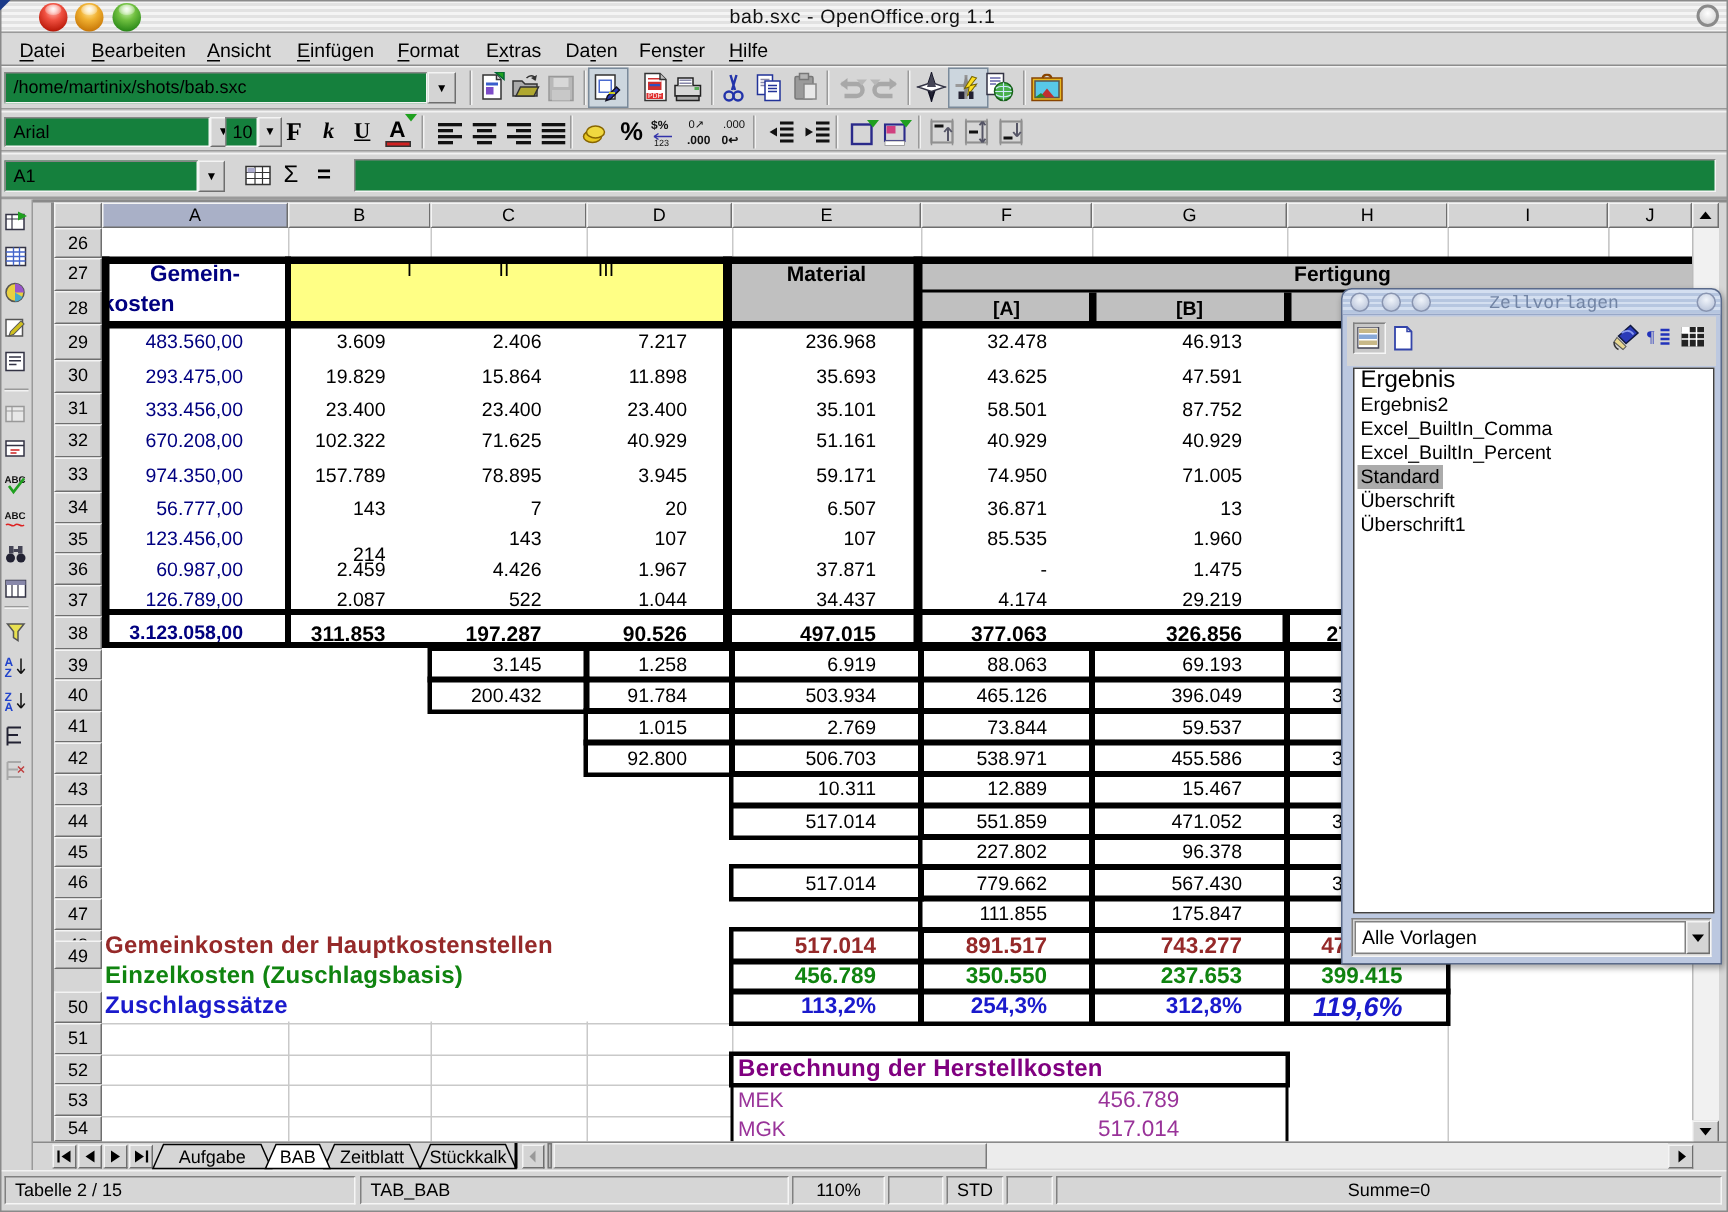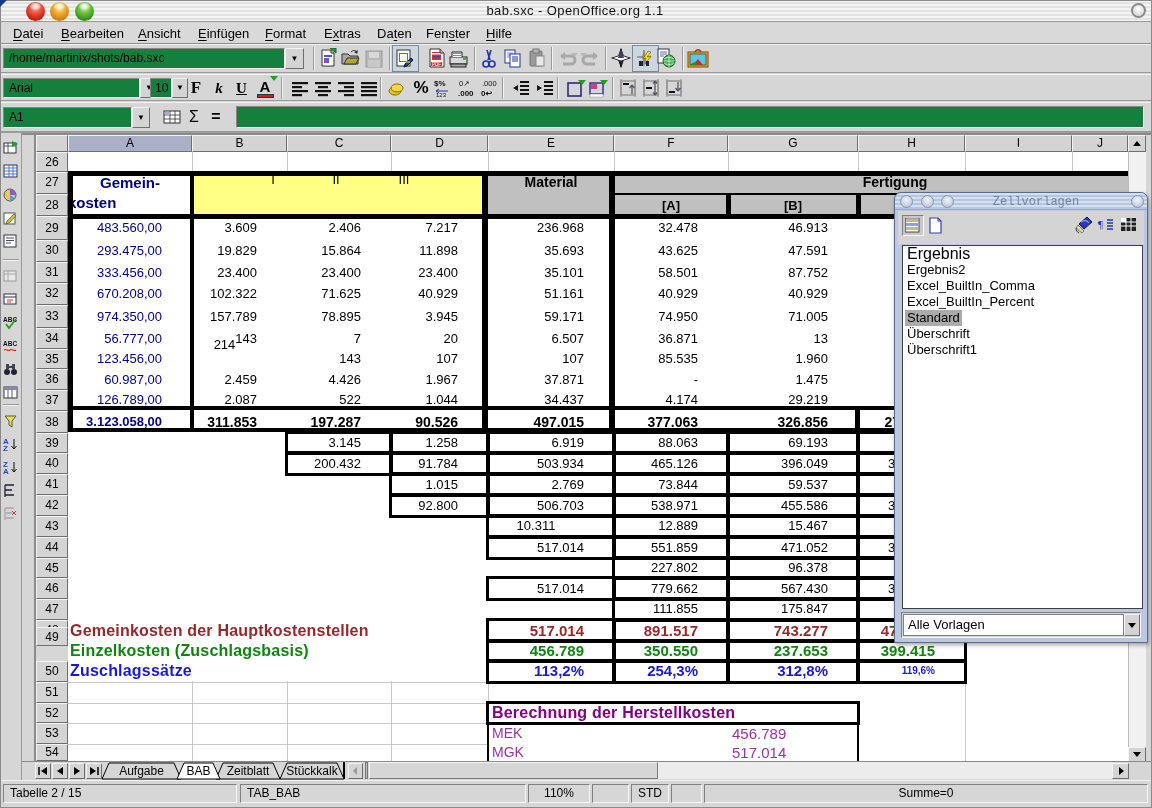--- a/index.html
+++ b/index.html
@@ -465,21 +465,21 @@
 <div class="n" style="left:614px;top:304.5px;width:84px;height:23px;line-height:23px;">74.950</div>
 <div class="n" style="left:728px;top:304.5px;width:100px;height:23px;line-height:23px;">71.005</div>
 <div class="n navy" style="left:68px;top:327.5px;width:94px;height:21px;line-height:21px;font-size:13px;">56.777,00</div>
 <div class="n" style="left:192px;top:327.5px;width:65px;height:21px;line-height:21px;">143</div>
 <div class="n" style="left:287px;top:327.5px;width:74px;height:21px;line-height:21px;">7</div>
 <div class="n" style="left:391px;top:327.5px;width:67px;height:21px;line-height:21px;">20</div>
 <div class="n" style="left:488px;top:327.5px;width:96px;height:21px;line-height:21px;">6.507</div>
 <div class="n" style="left:614px;top:327.5px;width:84px;height:21px;line-height:21px;">36.871</div>
 <div class="n" style="left:728px;top:327.5px;width:100px;height:21px;line-height:21px;">13</div>
 <div class="n navy" style="left:68px;top:348.5px;width:94px;height:20.5px;line-height:20.5px;font-size:13px;">123.456,00</div>
-<div class="n" style="left:192px;top:335px;width:65px;height:20.5px;line-height:20.5px;text-align:center;">214</div>
+<div class="n" style="left:192px;top:360px;width:65px;height:20.5px;line-height:20.5px;">214</div>
 <div class="n" style="left:287px;top:348.5px;width:74px;height:20.5px;line-height:20.5px;">143</div>
 <div class="n" style="left:391px;top:348.5px;width:67px;height:20.5px;line-height:20.5px;">107</div>
 <div class="n" style="left:488px;top:348.5px;width:96px;height:20.5px;line-height:20.5px;">107</div>
 <div class="n" style="left:614px;top:348.5px;width:84px;height:20.5px;line-height:20.5px;">85.535</div>
 <div class="n" style="left:728px;top:348.5px;width:100px;height:20.5px;line-height:20.5px;">1.960</div>
 <div class="n navy" style="left:68px;top:369px;width:94px;height:21px;line-height:21px;font-size:13px;">60.987,00</div>
 <div class="n" style="left:192px;top:369px;width:65px;height:21px;line-height:21px;">2.459</div>
 <div class="n" style="left:287px;top:369px;width:74px;height:21px;line-height:21px;">4.426</div>
 <div class="n" style="left:391px;top:369px;width:67px;height:21px;line-height:21px;">1.967</div>
 <div class="n" style="left:488px;top:369px;width:96px;height:21px;line-height:21px;">37.871</div>
@@ -539,21 +539,21 @@
 <div style="left:856px;top:493px;width:111px;height:25px;border:3px solid #000;"></div>
 <div class="n" style="left:391px;top:495px;width:67px;height:21px;line-height:21px;">92.800</div>
 <div class="n" style="left:488px;top:495px;width:96px;height:21px;line-height:21px;">506.703</div>
 <div class="n" style="left:614px;top:495px;width:84px;height:21px;line-height:21px;">538.971</div>
 <div class="n" style="left:728px;top:495px;width:100px;height:21px;line-height:21px;">455.586</div>
 <div class="n" style="left:858px;top:495px;width:77px;height:21px;line-height:21px;">355.586</div>
 <div style="left:486px;top:514px;width:130px;height:24.5px;border:3px solid #000;"></div>
 <div style="left:612px;top:514px;width:118px;height:24.5px;border:3px solid #000;"></div>
 <div style="left:726px;top:514px;width:134px;height:24.5px;border:3px solid #000;"></div>
 <div style="left:856px;top:514px;width:111px;height:24.5px;border:3px solid #000;"></div>
-<div class="n" style="left:488px;top:516px;width:96px;height:20.5px;line-height:20.5px;text-align:center;">10.311</div>
+<div class="n" style="left:488px;top:516px;width:96px;height:20.5px;line-height:20.5px;">10.311</div>
 <div class="n" style="left:614px;top:516px;width:84px;height:20.5px;line-height:20.5px;">12.889</div>
 <div class="n" style="left:728px;top:516px;width:100px;height:20.5px;line-height:20.5px;">15.467</div>
 <div style="left:486px;top:534.5px;width:130px;height:25px;border:3px solid #000;"></div>
 <div style="left:612px;top:534.5px;width:118px;height:25px;border:3px solid #000;"></div>
 <div style="left:726px;top:534.5px;width:134px;height:25px;border:3px solid #000;"></div>
 <div style="left:856px;top:534.5px;width:111px;height:25px;border:3px solid #000;"></div>
 <div class="n" style="left:488px;top:536.5px;width:96px;height:21px;line-height:21px;">517.014</div>
 <div class="n" style="left:614px;top:536.5px;width:84px;height:21px;line-height:21px;">551.859</div>
 <div class="n" style="left:728px;top:536.5px;width:100px;height:21px;line-height:21px;">471.052</div>
 <div class="n" style="left:858px;top:536.5px;width:77px;height:21px;line-height:21px;">371.052</div>
@@ -591,21 +591,21 @@
 <div class="n b grn" style="left:728px;top:640.5px;width:100px;height:20.5px;line-height:20.5px;font-size:15px;">237.653</div>
 <div style="left:856px;top:638.5px;width:111px;height:24.5px;border:3px solid #000;"></div>
 <div class="n b grn" style="left:858px;top:640.5px;width:77px;height:20.5px;line-height:20.5px;font-size:15px;">399.415</div>
 <div style="left:486px;top:659px;width:130px;height:24.5px;border:3px solid #000;"></div>
 <div class="n b blu" style="left:488px;top:661px;width:96px;height:20.5px;line-height:20.5px;font-size:15px;">113,2%</div>
 <div style="left:612px;top:659px;width:118px;height:24.5px;border:3px solid #000;"></div>
 <div class="n b blu" style="left:614px;top:661px;width:84px;height:20.5px;line-height:20.5px;font-size:15px;">254,3%</div>
 <div style="left:726px;top:659px;width:134px;height:24.5px;border:3px solid #000;"></div>
 <div class="n b blu" style="left:728px;top:661px;width:100px;height:20.5px;line-height:20.5px;font-size:15px;">312,8%</div>
 <div style="left:856px;top:659px;width:111px;height:24.5px;border:3px solid #000;"></div>
-<div class="n b blu" style="left:858px;top:661px;width:77px;height:20.5px;line-height:20.5px;font-size:10px;">119,6%</div>
+<div class="n b blu" style="left:858px;top:661px;width:77px;height:20.5px;line-height:20.5px;font-size:18px;font-style:italic;">119,6%</div>
 <div class="lab red" style="left:70px;top:619.5px;width:400px;height:21px;line-height:21px;">Gemeinkosten der Hauptkostenstellen</div>
 <div class="lab grn" style="left:70px;top:640.5px;width:400px;height:20.5px;line-height:20.5px;">Einzelkosten (Zuschlagsbasis)</div>
 <div class="lab blu" style="left:70px;top:661px;width:400px;height:20.5px;line-height:20.5px;">Zuschlagssätze</div>
 <div style="left:486px;top:700.5px;width:374px;height:24.5px;border:3px solid #000;"></div>
 <div class="lab" style="left:492px;top:702.5px;width:360px;height:20.5px;line-height:20.5px;color:#800080;">Berechnung der Herstellkosten</div>
 <div style="left:487px;top:723px;width:1.5px;height:38px;background:#000;"></div>
 <div style="left:857px;top:723px;width:1.5px;height:38px;background:#000;"></div>
 <div style="left:492px;top:723px;width:80px;height:21px;font-size:14px;line-height:21px;color:#993399;overflow:hidden;">MEK</div>
 <div style="left:732px;top:723px;width:110px;height:21px;font-size:15px;line-height:21px;color:#993399;overflow:hidden;">456.789</div>
 <div style="left:492px;top:744px;width:80px;height:17px;font-size:14px;line-height:17px;color:#993399;overflow:hidden;">MGK</div>

